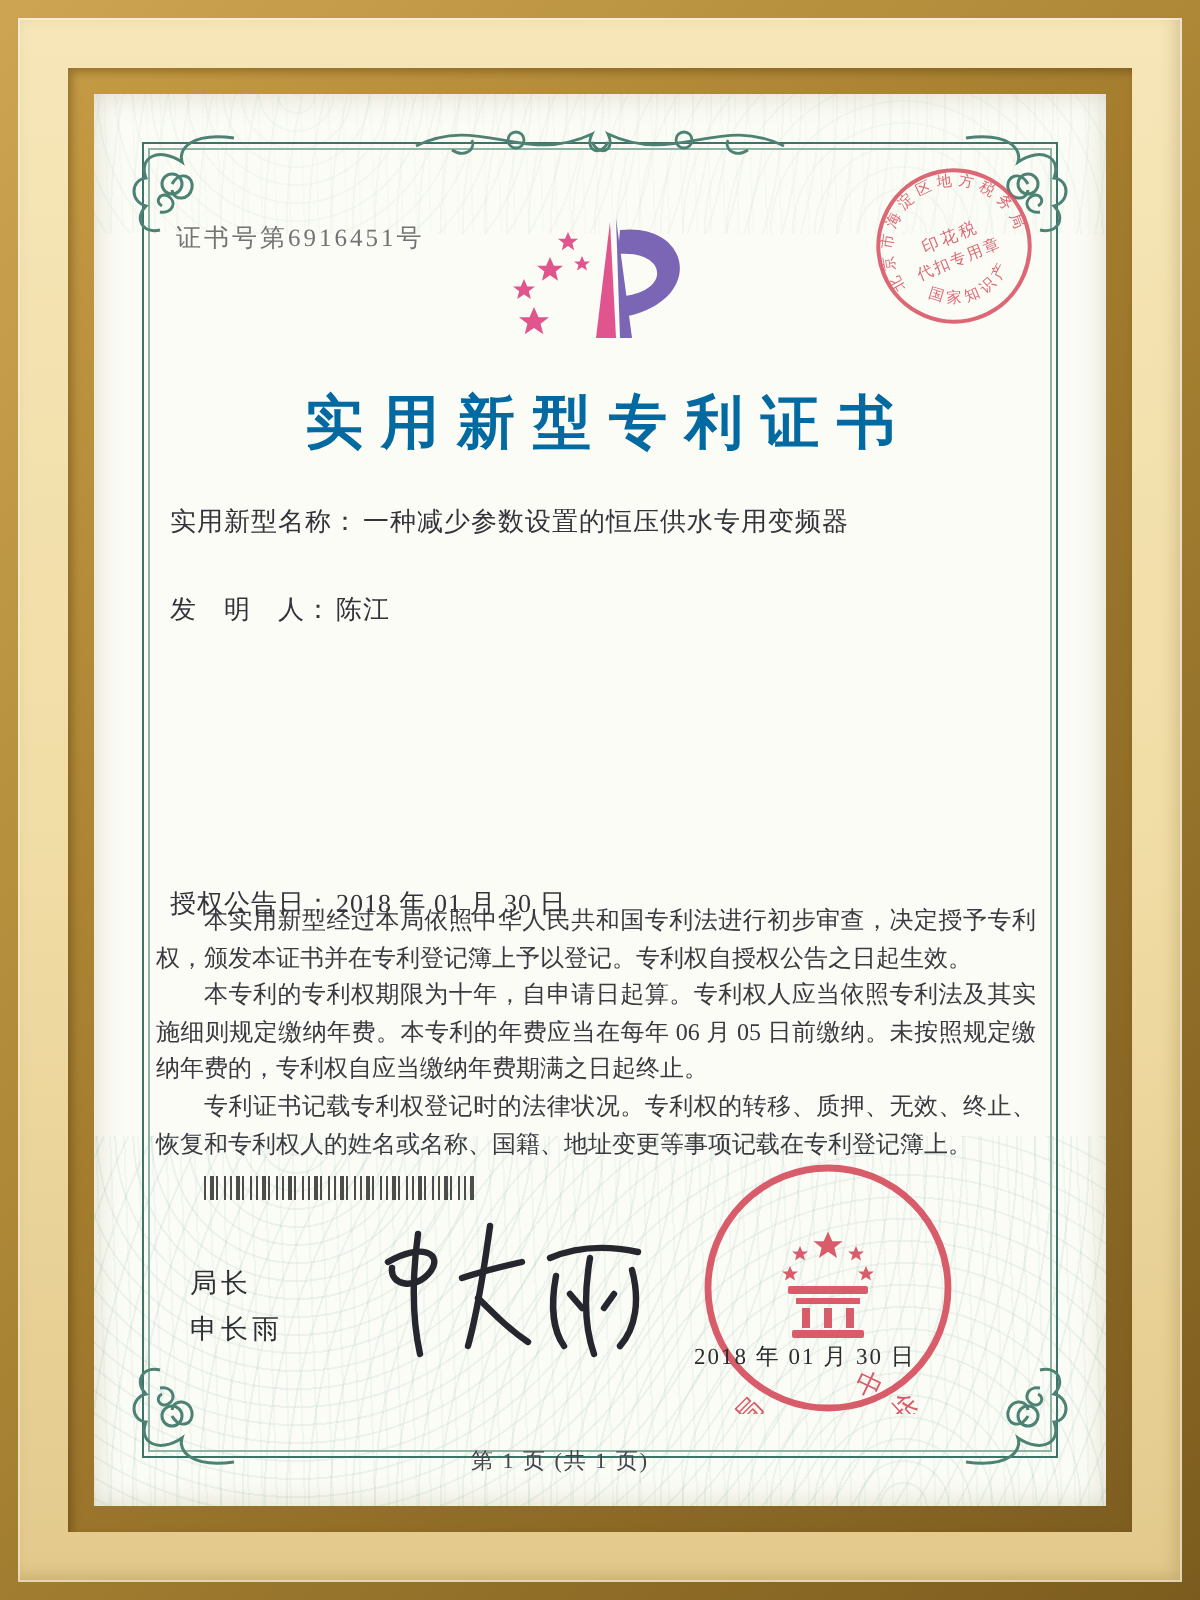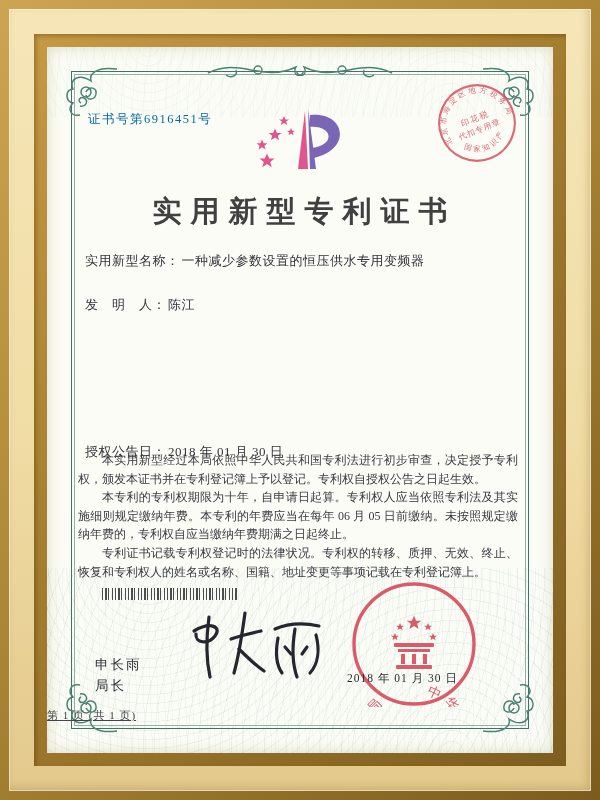--- a/index.html
+++ b/index.html
@@ -24,38 +24,38 @@
   
   .gborder{position:absolute;inset:24px;border:1.5px solid #3e7468;}
   .gborder::after{content:"";position:absolute;inset:2px;border:1px solid #8db4a6;}
   .flour{position:absolute;width:54px;height:54px;}
   .fl-tl{left:18px;top:18px;}
   .fl-tr{right:18px;top:18px;transform:scaleX(-1);}
   .fl-bl{left:18px;bottom:18px;transform:scaleY(-1);}
   .fl-br{right:18px;bottom:18px;transform:scale(-1,-1);}
   .fl-topcenter{position:absolute;left:50%;top:8px;transform:translateX(-50%);width:200px;height:30px;}
   
-  .certno{position:absolute;left:41px;top:64px;font-size:12.5px;color:#0369a1;letter-spacing:1.5px;}
+  .certno{position:absolute;left:41px;top:64px;font-size:12.5px;color:#737373;letter-spacing:1.5px;}
   .logo{position:absolute;left:206px;top:58px;width:99px;height:72px;}
   .title{position:absolute;left:0;right:0;top:145px;text-align:center;
-         font-size:29px;font-weight:bold;color:#404040;letter-spacing:9px;text-indent:9px;}
+         font-size:29px;font-weight:bold;color:#0369a1;letter-spacing:9px;text-indent:9px;}
   .field{position:absolute;left:38px;right:30px;font-size:13px;color:#33333a;letter-spacing:.5px;white-space:nowrap;}
   .flabel{margin-right:2px;}
   .paras{position:absolute;left:31px;right:35px;top:404px;font-size:12px;line-height:18.6px;
          color:#3a3a40;text-align:justify;}
   .paras p{margin:0;text-indent:2em;}
   .barcode{position:absolute;left:55px;top:541px;width:136px;height:12px;opacity:.85;
      background:repeating-linear-gradient(90deg,#2e2e2e 0 1px,transparent 1px 3px,#2e2e2e 3px 5px,transparent 5px 6px,#2e2e2e 6px 7px,transparent 7px 10px,#2e2e2e 10px 11px,transparent 11px 13px);}
-  .signer-title{position:absolute;left:48px;top:586px;font-size:13.5px;color:#2f2f35;letter-spacing:2px;margin-top:44px;}
+  .signer-title{position:absolute;left:48px;top:586px;font-size:13.5px;color:#2f2f35;letter-spacing:2px;}
   .signer-name{position:absolute;left:48px;top:609px;font-size:13.5px;color:#2f2f35;letter-spacing:2px;text-align:center;}
   .signature{position:absolute;left:132px;top:558px;width:150px;height:88px;}
   .seal{position:absolute;left:304px;top:534px;width:126px;height:126px;opacity:.92;}
   .issue-date{position:absolute;left:300px;top:624px;width:130px;font-size:11.5px;color:#2c2c30;
               letter-spacing:1px;white-space:nowrap;}
-  .footer{position:absolute;left:0;right:40px;top:661px;text-align:left;font-size:11px;color:#44444a;letter-spacing:1px;text-decoration:underline;}
+  .footer{position:absolute;left:0;right:40px;top:676px;text-align:center;font-size:11px;color:#44444a;letter-spacing:1px;}
   .taxstamp{position:absolute;left:388px;top:34px;width:84px;height:84px;transform:rotate(-22deg);opacity:.85;}
   svg text{font-family:"Liberation Sans","DejaVu Sans",sans-serif;}
 </style>
 </head>
 <body>
 
 <div id="stage">
   <div class="frame1"></div>
   <div class="frame2"></div>
   <div class="frame3"></div>

